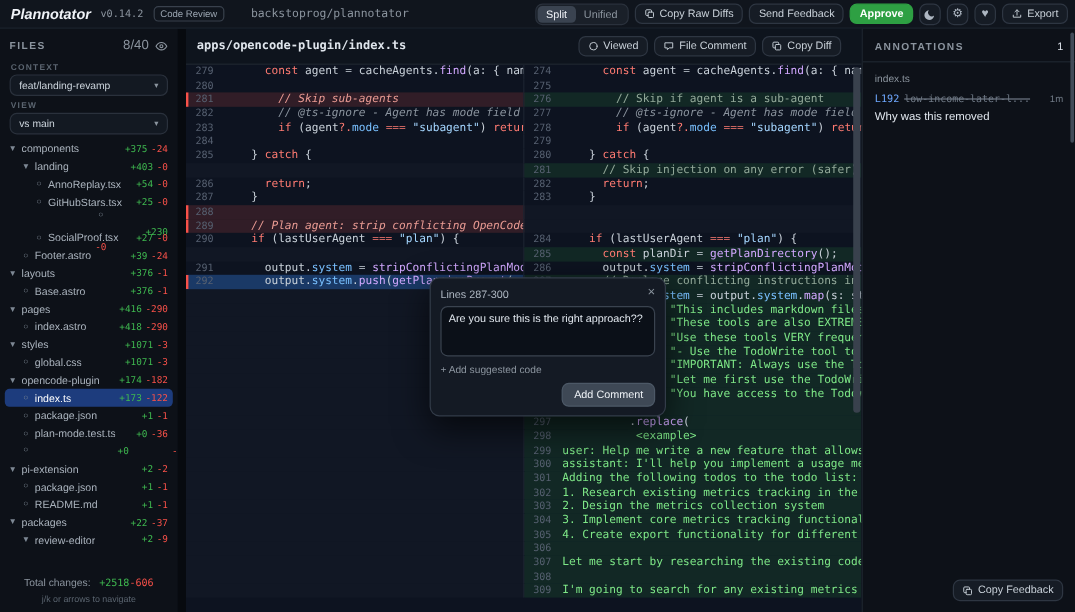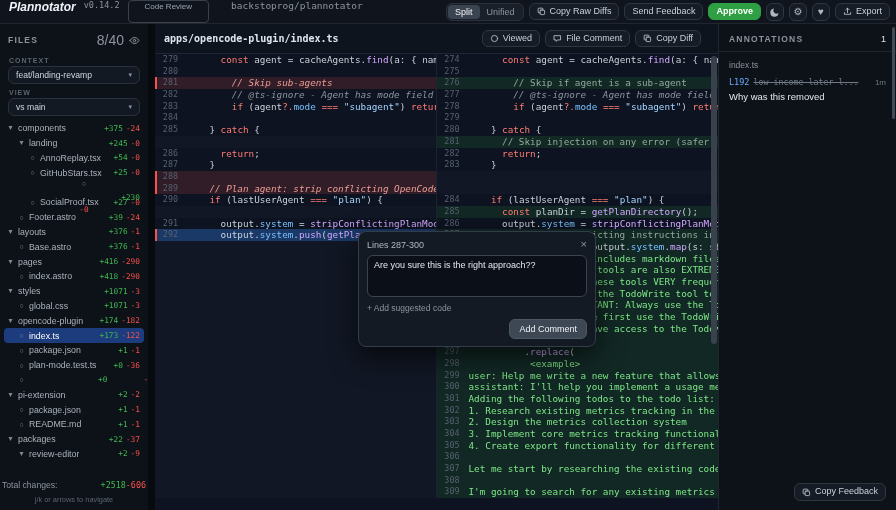--- a/index.html
+++ b/index.html
@@ -1,56 +1,56 @@
 <!DOCTYPE html>
 <html><head>
 <meta charset="utf-8">
 <style>
   *{margin:0;padding:0;box-sizing:border-box}
   body{background:#05070a;font-family:"Liberation Sans",sans-serif;color:#c9d1d9}
   .app{position:relative;width:896px;height:510px;background:#0a0e15;overflow:hidden}
   svg.ic{stroke:currentColor;fill:none;stroke-width:1.4;stroke-linecap:round;stroke-linejoin:round}
 
   
-  .topbar{height:24px;background:#10151d;border-bottom:1px solid #1f2630;display:flex;gap:8px;padding:0 6px 0 9px}
+  .topbar{height:24px;background:#10151d;border-bottom:1px solid #1f2630;display:flex;align-items:center;gap:8px;padding:0 6px 0 9px}
   .logo{font-size:12px;font-weight:bold;font-style:italic;color:#f0f3f8}
   .version{font-family:"DejaVu Sans Mono",monospace;font-size:8.5px;color:#8b949e}
-  .badge-pill{border:1px solid #39414d;border-radius:4px;padding:1px 16px;font-size:8px;color:#9aa4b0;white-space:nowrap}
+  .badge-pill{border:1px solid #39414d;border-radius:4px;padding:1px 5px;font-size:8px;color:#9aa4b0;white-space:nowrap}
   .repo{font-family:"DejaVu Sans Mono",monospace;font-size:9.5px;color:#8b949e;margin-left:14px;white-space:nowrap}
   .tb-right{margin-left:auto;display:flex;align-items:center;gap:5px}
   .seg{display:flex;background:#1a2029;border:1px solid #2a313c;border-radius:6px;padding:1px}
   .seg .opt{font-size:9px;padding:2px 7px;border-radius:4px;color:#8b949e;white-space:nowrap}
   .seg .opt.active{background:#3a4350;color:#f0f3f8}
   .btn{display:inline-flex;align-items:center;gap:4px;background:#161c25;border:1px solid #2e3642;border-radius:6px;color:#c9d1d9;font-size:9px;padding:3px 7px;line-height:1.1;font-family:"Liberation Sans",sans-serif;white-space:nowrap}
   .btn.green{background:#2ea043;border-color:#2ea043;color:#fff;font-weight:bold}
   .iconbtn{width:18px;height:18px;display:inline-flex;align-items:center;justify-content:center;background:#161c25;border:1px solid #2e3642;border-radius:6px;color:#aeb7c2;font-size:10px;line-height:1}
 
   
   .cols{display:flex;height:486px}
 
   
   .sidebar{width:148px;flex:none;background:#0d1118;display:flex;flex-direction:column;position:relative}
   .sb-head{display:flex;align-items:center;gap:5px;padding:8px 8px 4px}
   .sb-title{font-size:8.5px;font-weight:bold;letter-spacing:1.2px;color:#8b949e}
-  .sb-count{margin-left:auto;font-size:14px;color:#8b949e}
+  .sb-count{margin-left:auto;font-size:11px;color:#8b949e}
   .eye{color:#8b949e;display:inline-flex}
   .sb-label{font-size:7px;letter-spacing:1px;color:#5b6570;padding:5px 9px 2px;font-weight:bold}
   .select{margin:0 8px;display:flex;align-items:center;background:#131922;border:1px solid #2a313c;border-radius:6px;padding:3px 7px;font-size:8.6px;color:#cdd5dd}
   .select .chev{margin-left:auto;color:#8b949e;font-size:7px}
   .tree{margin-top:5px;overflow:hidden;flex:1;padding:0 4px}
   .tree-row{display:flex;align-items:center;gap:3px;height:14.8px;padding-right:4px;font-size:8.8px;color:#aab3bd;border-radius:4px}
   .tree-row.selected{background:rgba(43,97,209,.55);color:#fff}
   .tree-ic{flex:none;width:9px;text-align:center;color:#7d8894;font-size:8px;line-height:1}
   .tree-ic.file{font-size:7px}
   .tree-label{white-space:nowrap;overflow:hidden;text-overflow:ellipsis}
   .cnt{font-size:7.8px;flex:none;font-family:"DejaVu Sans Mono",monospace}
   .cnt.add{color:#3fb950;margin-left:auto}
   .cnt.del{color:#f85149}
   .sb-foot{flex:none;padding:5px 0 6px}
-  .total-row{display:flex;align-items:flex-end;font-size:8.6px;color:#8b949e;padding:0 2px}
+  .total-row{display:flex;align-items:flex-end;font-size:8.6px;color:#8b949e;padding:0 20px}
   .total-vals{margin-left:auto;font-family:"DejaVu Sans Mono",monospace;font-size:8.4px}
   .tv-add{color:#3fb950}
   .tv-del{color:#f85149}
   .hint{text-align:center;font-size:7.4px;color:#5b6570;padding-top:5px}
 
   .resizer{width:7px;background:#070a0f;flex:none}
 
   
   .main{flex:1;min-width:0;display:flex;flex-direction:column;background:#0d1320;position:relative}
   .file-header{height:30px;flex:none;display:flex;align-items:center;background:#0e141d;border-bottom:1px solid #1f2630;padding:0 9px}
@@ -66,21 +66,21 @@
   .t-add{background:rgba(46,160,67,.15)}
   .t-del{background:rgba(229,83,75,.17);box-shadow:inset 2px 0 0 #f85149}
   .t-sel{background:rgba(56,139,253,.32);box-shadow:inset 2px 0 0 #f85149}
   .t-spacer{background:rgba(128,140,155,.04)}
   .kw{color:#ff7b72}.fn{color:#d2a8ff}.prop{color:#79c0ff}.str{color:#a5d6ff}
   .com{color:#8b949e;font-style:italic}.comdel{color:#eb9c94;font-style:italic}
   .comadd{color:#93a99a;}.grn{color:#7ee787}.pln{color:#c9d1d9}
   .vthumb{position:absolute;right:1px;top:2px;width:6px;height:288px;background:#39414d;border-radius:3px}
 
   
-  .overlay{position:absolute;left:203px;top:177px;width:238px;background:#141a24;border:1px solid #333c49;border-radius:8px;box-shadow:0 10px 28px rgba(0,0,0,.65);padding:7px 8px;font-family:"Liberation Sans",sans-serif}
+  .overlay{position:absolute;left:203px;top:177px;width:197px;background:#141a24;border:1px solid #333c49;border-radius:8px;box-shadow:0 10px 28px rgba(0,0,0,.65);padding:7px 8px;font-family:"Liberation Sans",sans-serif}
   .ov-head{display:flex;align-items:center;font-size:9px;color:#aeb7c2;margin-bottom:5px}
   .ov-close{margin-left:auto;color:#8b949e;font-size:11px;line-height:1}
   .ov-ta{display:block;width:100%;height:42px;background:#0b1018;border:1px solid #3a434f;border-radius:6px;color:#e2e8ef;font-size:9px;font-family:"Liberation Sans",sans-serif;padding:4px 6px;resize:none;outline:none}
   .ov-suggest{font-size:8.5px;color:#8b949e;margin-top:6px}
   .ov-actions{display:flex;justify-content:flex-end;margin-top:6px}
   .ov-submit{background:#3e4855;border:1px solid #4c5866;color:#eef2f6;font-size:9px;padding:4px 9px;border-radius:6px;font-family:"Liberation Sans",sans-serif}
 
   
   .annot{width:178px;flex:none;background:#0d1118;border-left:1px solid #1f2630;position:relative}
   .an-head{display:flex;align-items:center;padding:10px 10px 7px}
@@ -172,21 +172,21 @@
       <div class="tree" id="file-tree">
           <div class="tree-row" style="padding-left: 2px;">
             <span class="tree-ic folder">▾</span>
             <span class="tree-label">components</span>
             <span class="cnt add">+375</span>
             <span class="cnt del">-24</span>
           </div>
           <div class="tree-row" style="padding-left: 13px;">
             <span class="tree-ic folder">▾</span>
             <span class="tree-label">landing</span>
-            <span class="cnt add">+245</span>
+            <span class="cnt add">+403</span>
             <span class="cnt del">-0</span>
           </div>
           <div class="tree-row" style="padding-left: 24px;">
             <span class="tree-ic file">○</span>
             <span class="tree-label">AnnoReplay.tsx</span>
             <span class="cnt add">+54</span>
             <span class="cnt del">-0</span>
           </div>
           <div class="tree-row" style="padding-left: 24px;">
             <span class="tree-ic file">○</span>

